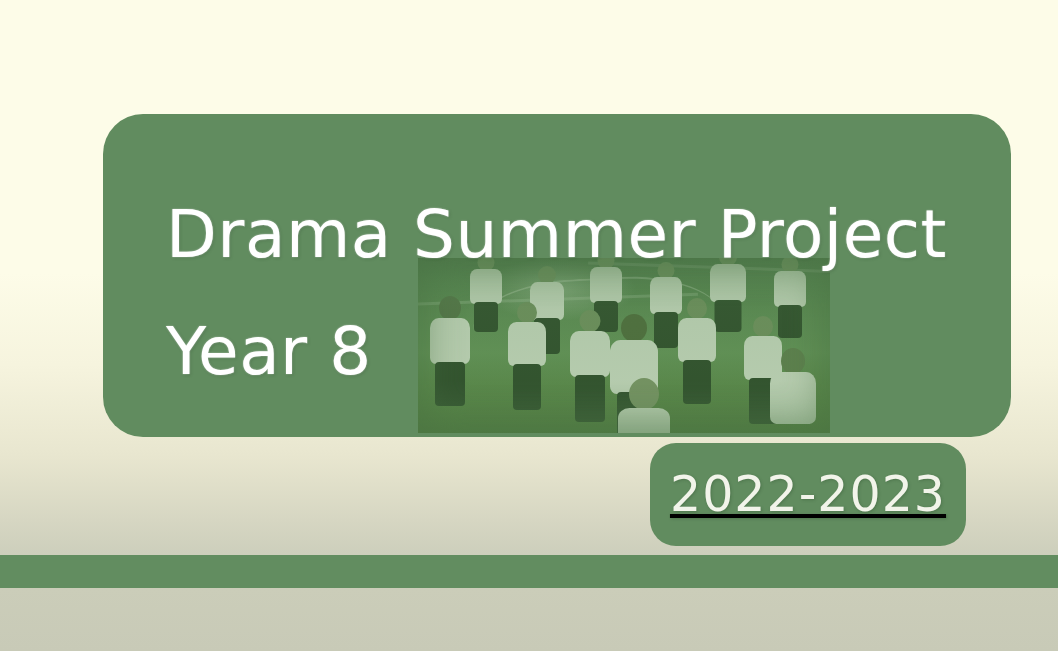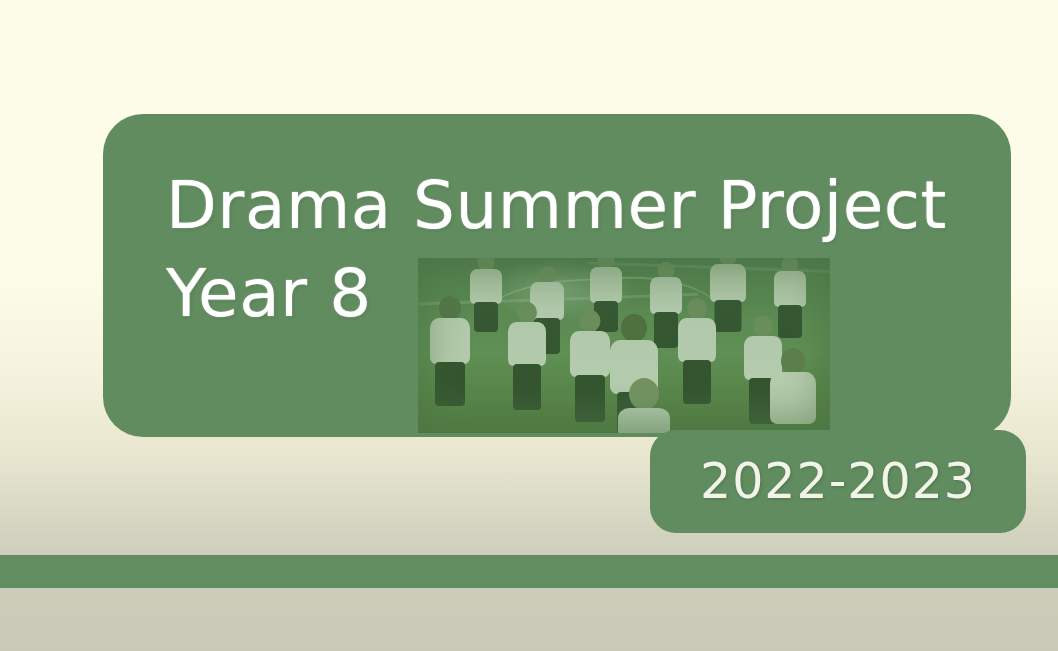--- a/index.html
+++ b/index.html
@@ -160,35 +160,37 @@
     color: #ffffff;
     font-family: "DejaVu Sans", sans-serif;
     font-size: 66px;
     line-height: 88px;
     font-weight: 400;
     letter-spacing: 0.5px;
     white-space: nowrap;
     text-shadow:
        0 0 2px rgba(255,255,255,0.55),
        1px 1px 3px rgba(40,70,40,0.35);
+    margin-top: 29px;
   }
 
   
   #year-badge {
     position: absolute;
     left: 650px;
-    top: 430px;
-    width: 376px;
+    top: 443px;
+    width: 316px;
     height: 103px;
     background: #618c5f;
     border-radius: 26px;
     display: flex;
     align-items: center;
     justify-content: center;
     z-index: 6;
+    text-decoration: underline;
   }
   #year-badge .year-text {
     color: #f2f4ea;
     font-family: "DejaVu Sans", sans-serif;
     font-size: 49px;
     line-height: 1;
     letter-spacing: 1px;
     text-shadow: 1px 1px 3px rgba(40,70,40,0.32);
   }
 </style>

